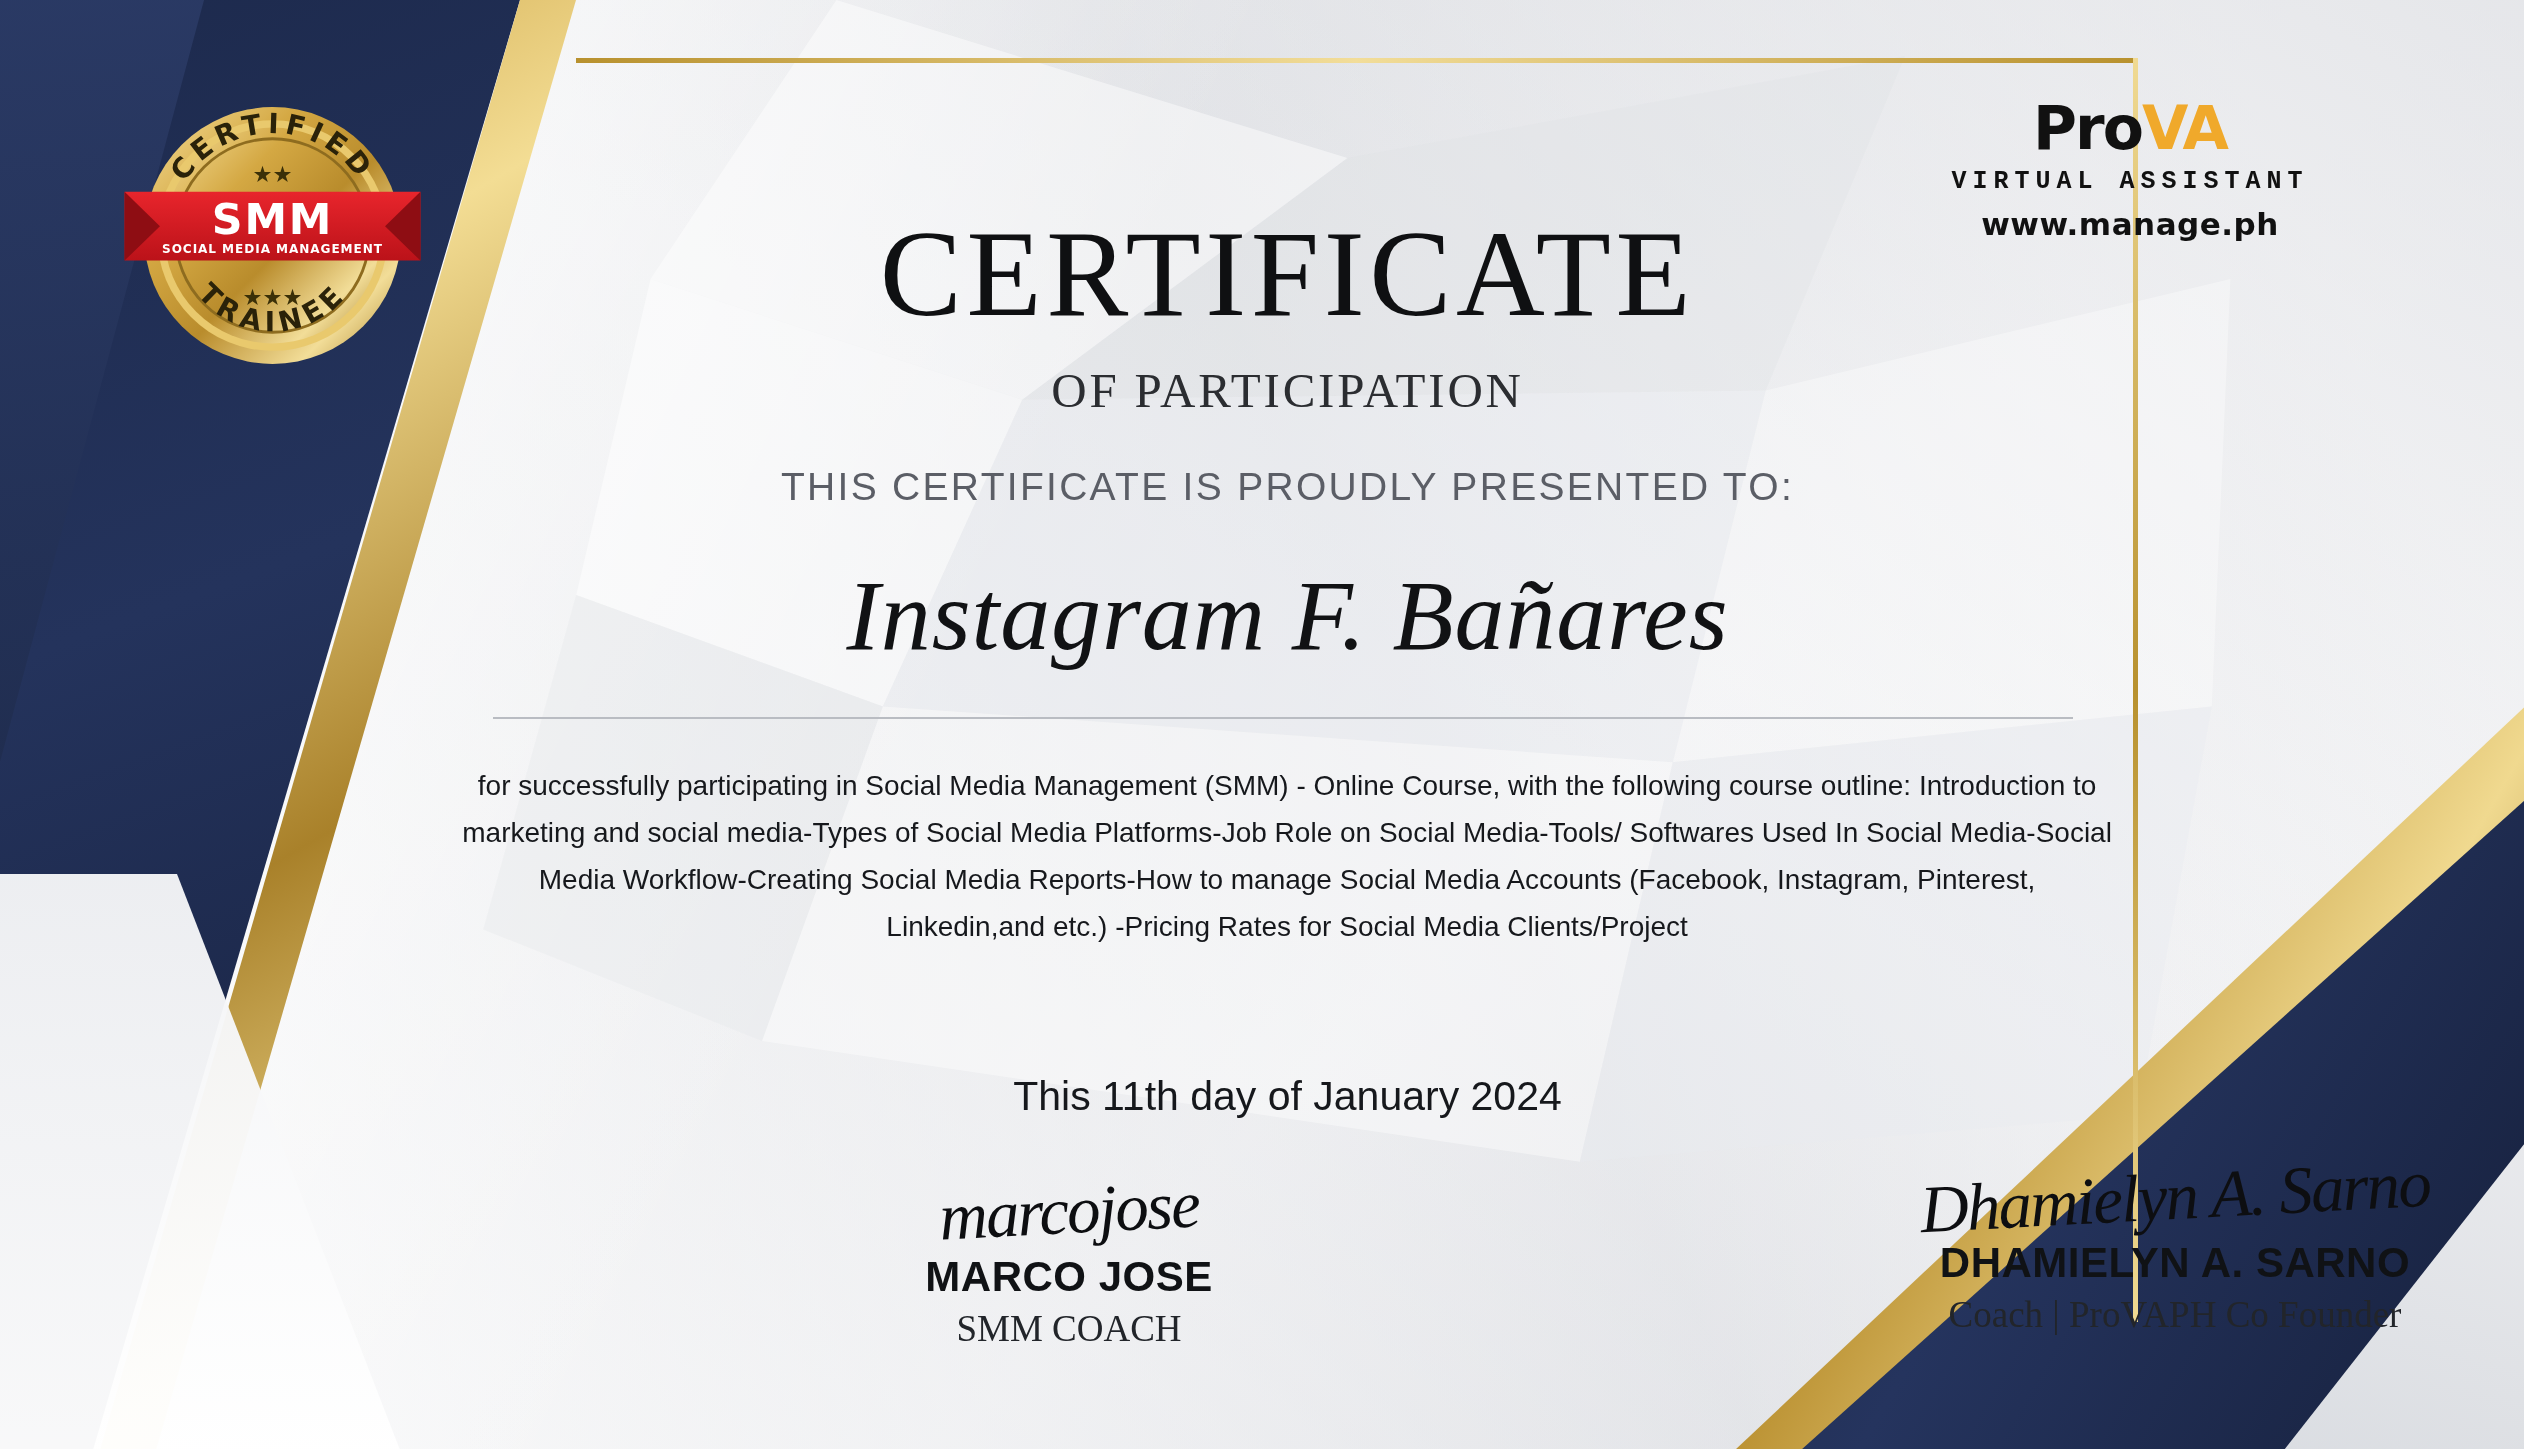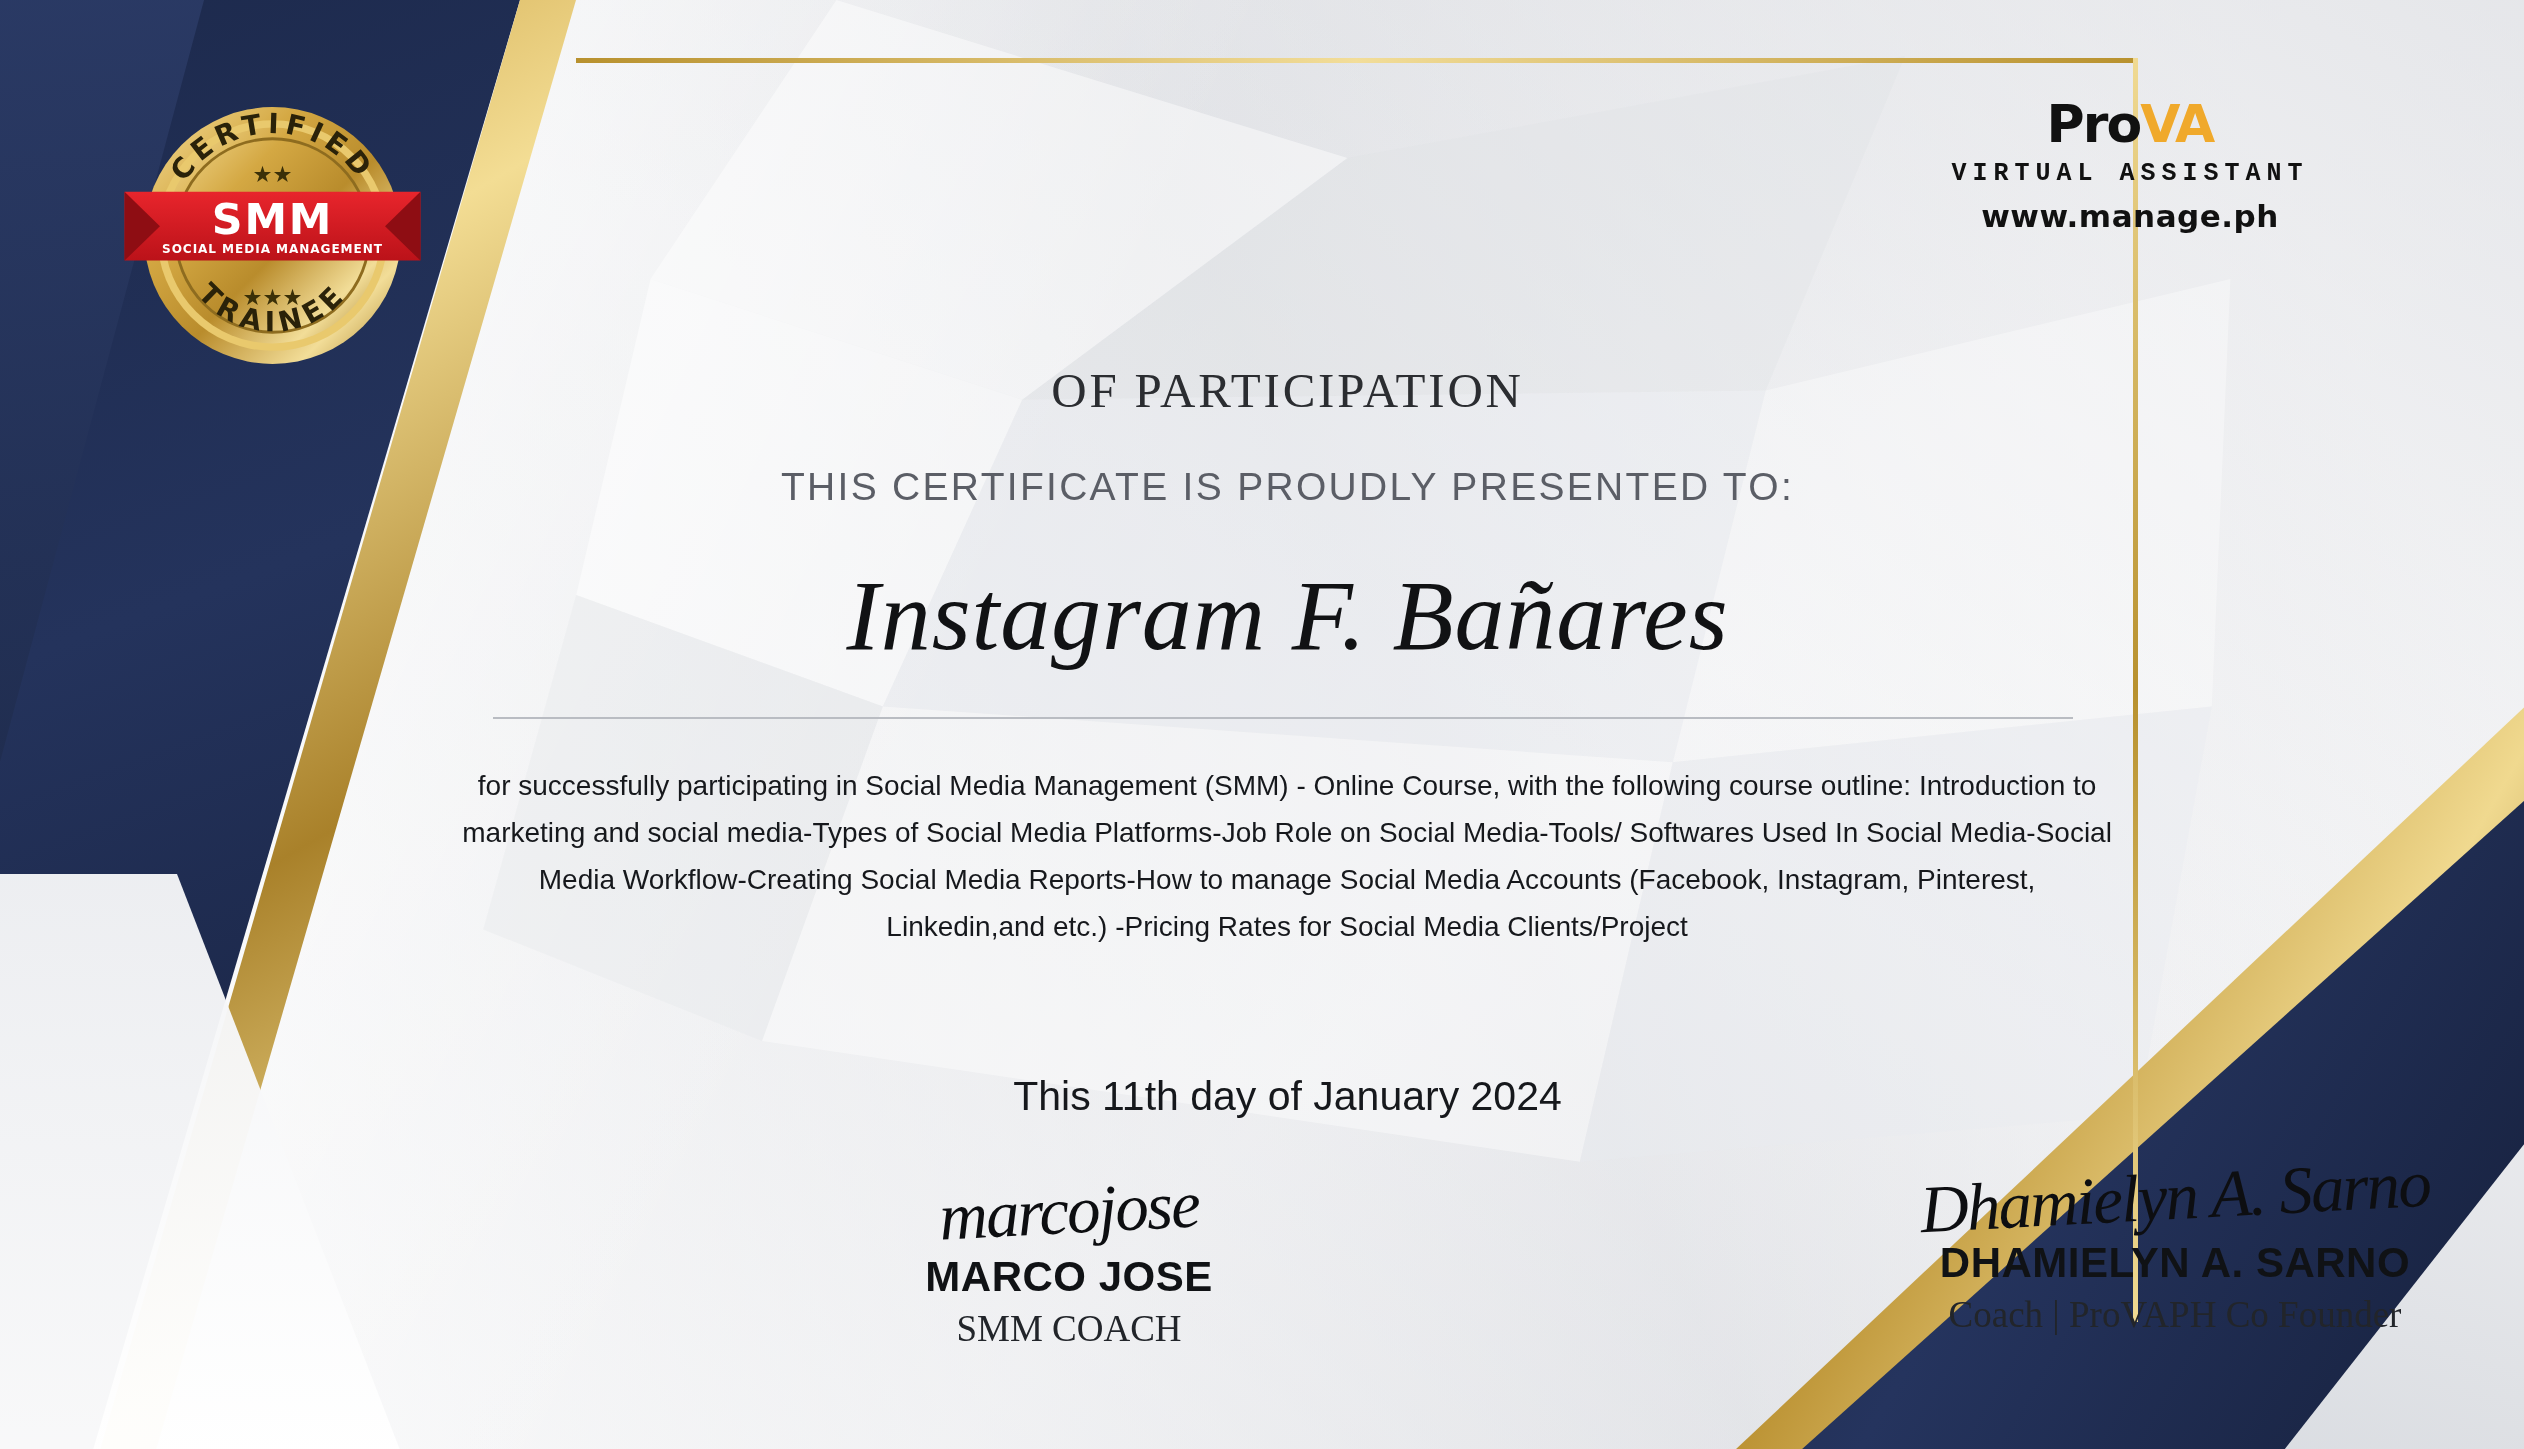--- a/index.html
+++ b/index.html
@@ -118,21 +118,21 @@
   .logo {
     position: absolute;
     right: 195px; top: 98px;
     width: 400px;
     text-align: center;
     color: #1a1a1a;
   }
   .logo-main {
     font-family: "DejaVu Sans", sans-serif;
     font-weight: bold;
-    font-size: 52px;
+    font-size: 60px;
     letter-spacing: -1.9px;
     line-height: 1;
     display: flex;
     align-items: flex-start;
     justify-content: center;
   }
   .logo-pro { color: #111111; }
   .logo-va { color: #f0a92b; position: relative; }
   .logo-sub {
     font-family: Liberation Mono, monospace;
@@ -326,20 +326,21 @@
   <div class="logo">
     <div class="logo-main">
       <span class="logo-pro">Pro</span>
         <span class="logo-va">VA</span>
     </div>
     <div class="logo-sub">VIRTUAL ASSISTANT</div>
     <div class="logo-url">www.manage.ph</div>
   </div>
 
   <div class="content">
+    <div class="title">CERTIFICATE</div>
     <div class="subtitle">OF PARTICIPATION</div>
     <div class="presented">THIS CERTIFICATE IS PROUDLY PRESENTED TO:</div>
     <div class="recipient">Instagram F. Bañares</div>
     <div class="divider"></div>
     <div class="body-text">for successfully participating in Social Media Management (SMM) - Online Course, with the following course outline: Introduction to marketing and social media-Types of Social Media Platforms-Job Role on Social Media-Tools/ Softwares Used In Social Media-Social Media Workflow-Creating Social Media Reports-How to manage Social Media Accounts (Facebook, Instagram, Pinterest, Linkedin,and etc.) -Pricing Rates for Social Media Clients/Project</div>
     <div class="date-line">This 11th day of January 2024</div>
 
     <div class="sig-block sig-left">
       <div class="sig-script">marcojose</div>
       <div class="sig-name">MARCO JOSE</div>

